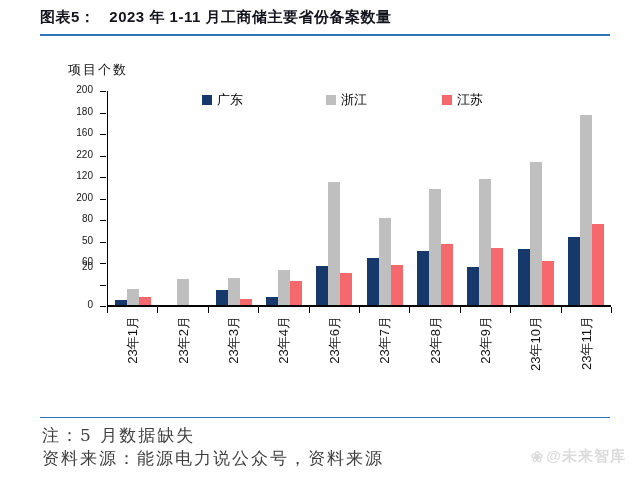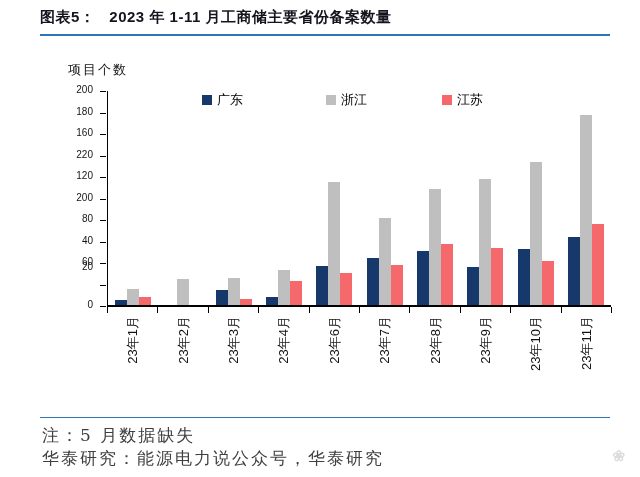--- a/index.html
+++ b/index.html
@@ -60,21 +60,21 @@
 
   <div class="ylabel-title">项目个数</div>
 
   <div class="yaxis" id="yaxis">
       <div class="ytick-label" style="top: 208px;">0</div>
       <div class="ytick-mark" style="top: 215px;"></div>
       <div class="ytick-label" style="top: 170px;">20</div>
       <div class="ytick-mark" style="top: 193.5px;"></div>
       <div class="ytick-label" style="top: 165px;">60</div>
       <div class="ytick-mark" style="top: 172px;"></div>
-      <div class="ytick-label" style="top: 143.5px;">40</div>
+      <div class="ytick-label" style="top: 143.5px;">50</div>
       <div class="ytick-mark" style="top: 150.5px;"></div>
       <div class="ytick-label" style="top: 122px;">80</div>
       <div class="ytick-mark" style="top: 129px;"></div>
       <div class="ytick-label" style="top: 100.5px;">200</div>
       <div class="ytick-mark" style="top: 107.5px;"></div>
       <div class="ytick-label" style="top: 79px;">120</div>
       <div class="ytick-mark" style="top: 86px;"></div>
       <div class="ytick-label" style="top: 57.5px;">220</div>
       <div class="ytick-mark" style="top: 64.5px;"></div>
       <div class="ytick-label" style="top: 36px;">160</div>
@@ -173,19 +173,20 @@
       <div class="xlabel" style="left: 186.8px; top: 36px;">23年6月</div>
       <div class="xlabel" style="left: 237.2px; top: 36px;">23年7月</div>
       <div class="xlabel" style="left: 287.6px; top: 36px;">23年8月</div>
       <div class="xlabel" style="left: 338px; top: 36px;">23年9月</div>
       <div class="xlabel" style="left: 388.4px; top: 36px;">23年10月</div>
       <div class="xlabel" style="left: 438.8px; top: 36px;">23年11月</div>
     </div>
 
   <div class="sep"></div>
   <div class="note">注：5 月数据缺失</div>
-  <div class="source">华泰研究：能源电力说公众号，华泰研究</div>
+  <div class="source">资料来源：能源电力说公众号，资料来源</div>
 
   <div class="watermark">
     <span>❀</span>
+      <span>@未来智库</span>
   </div>
 
 </div>
 
 </body></html>

